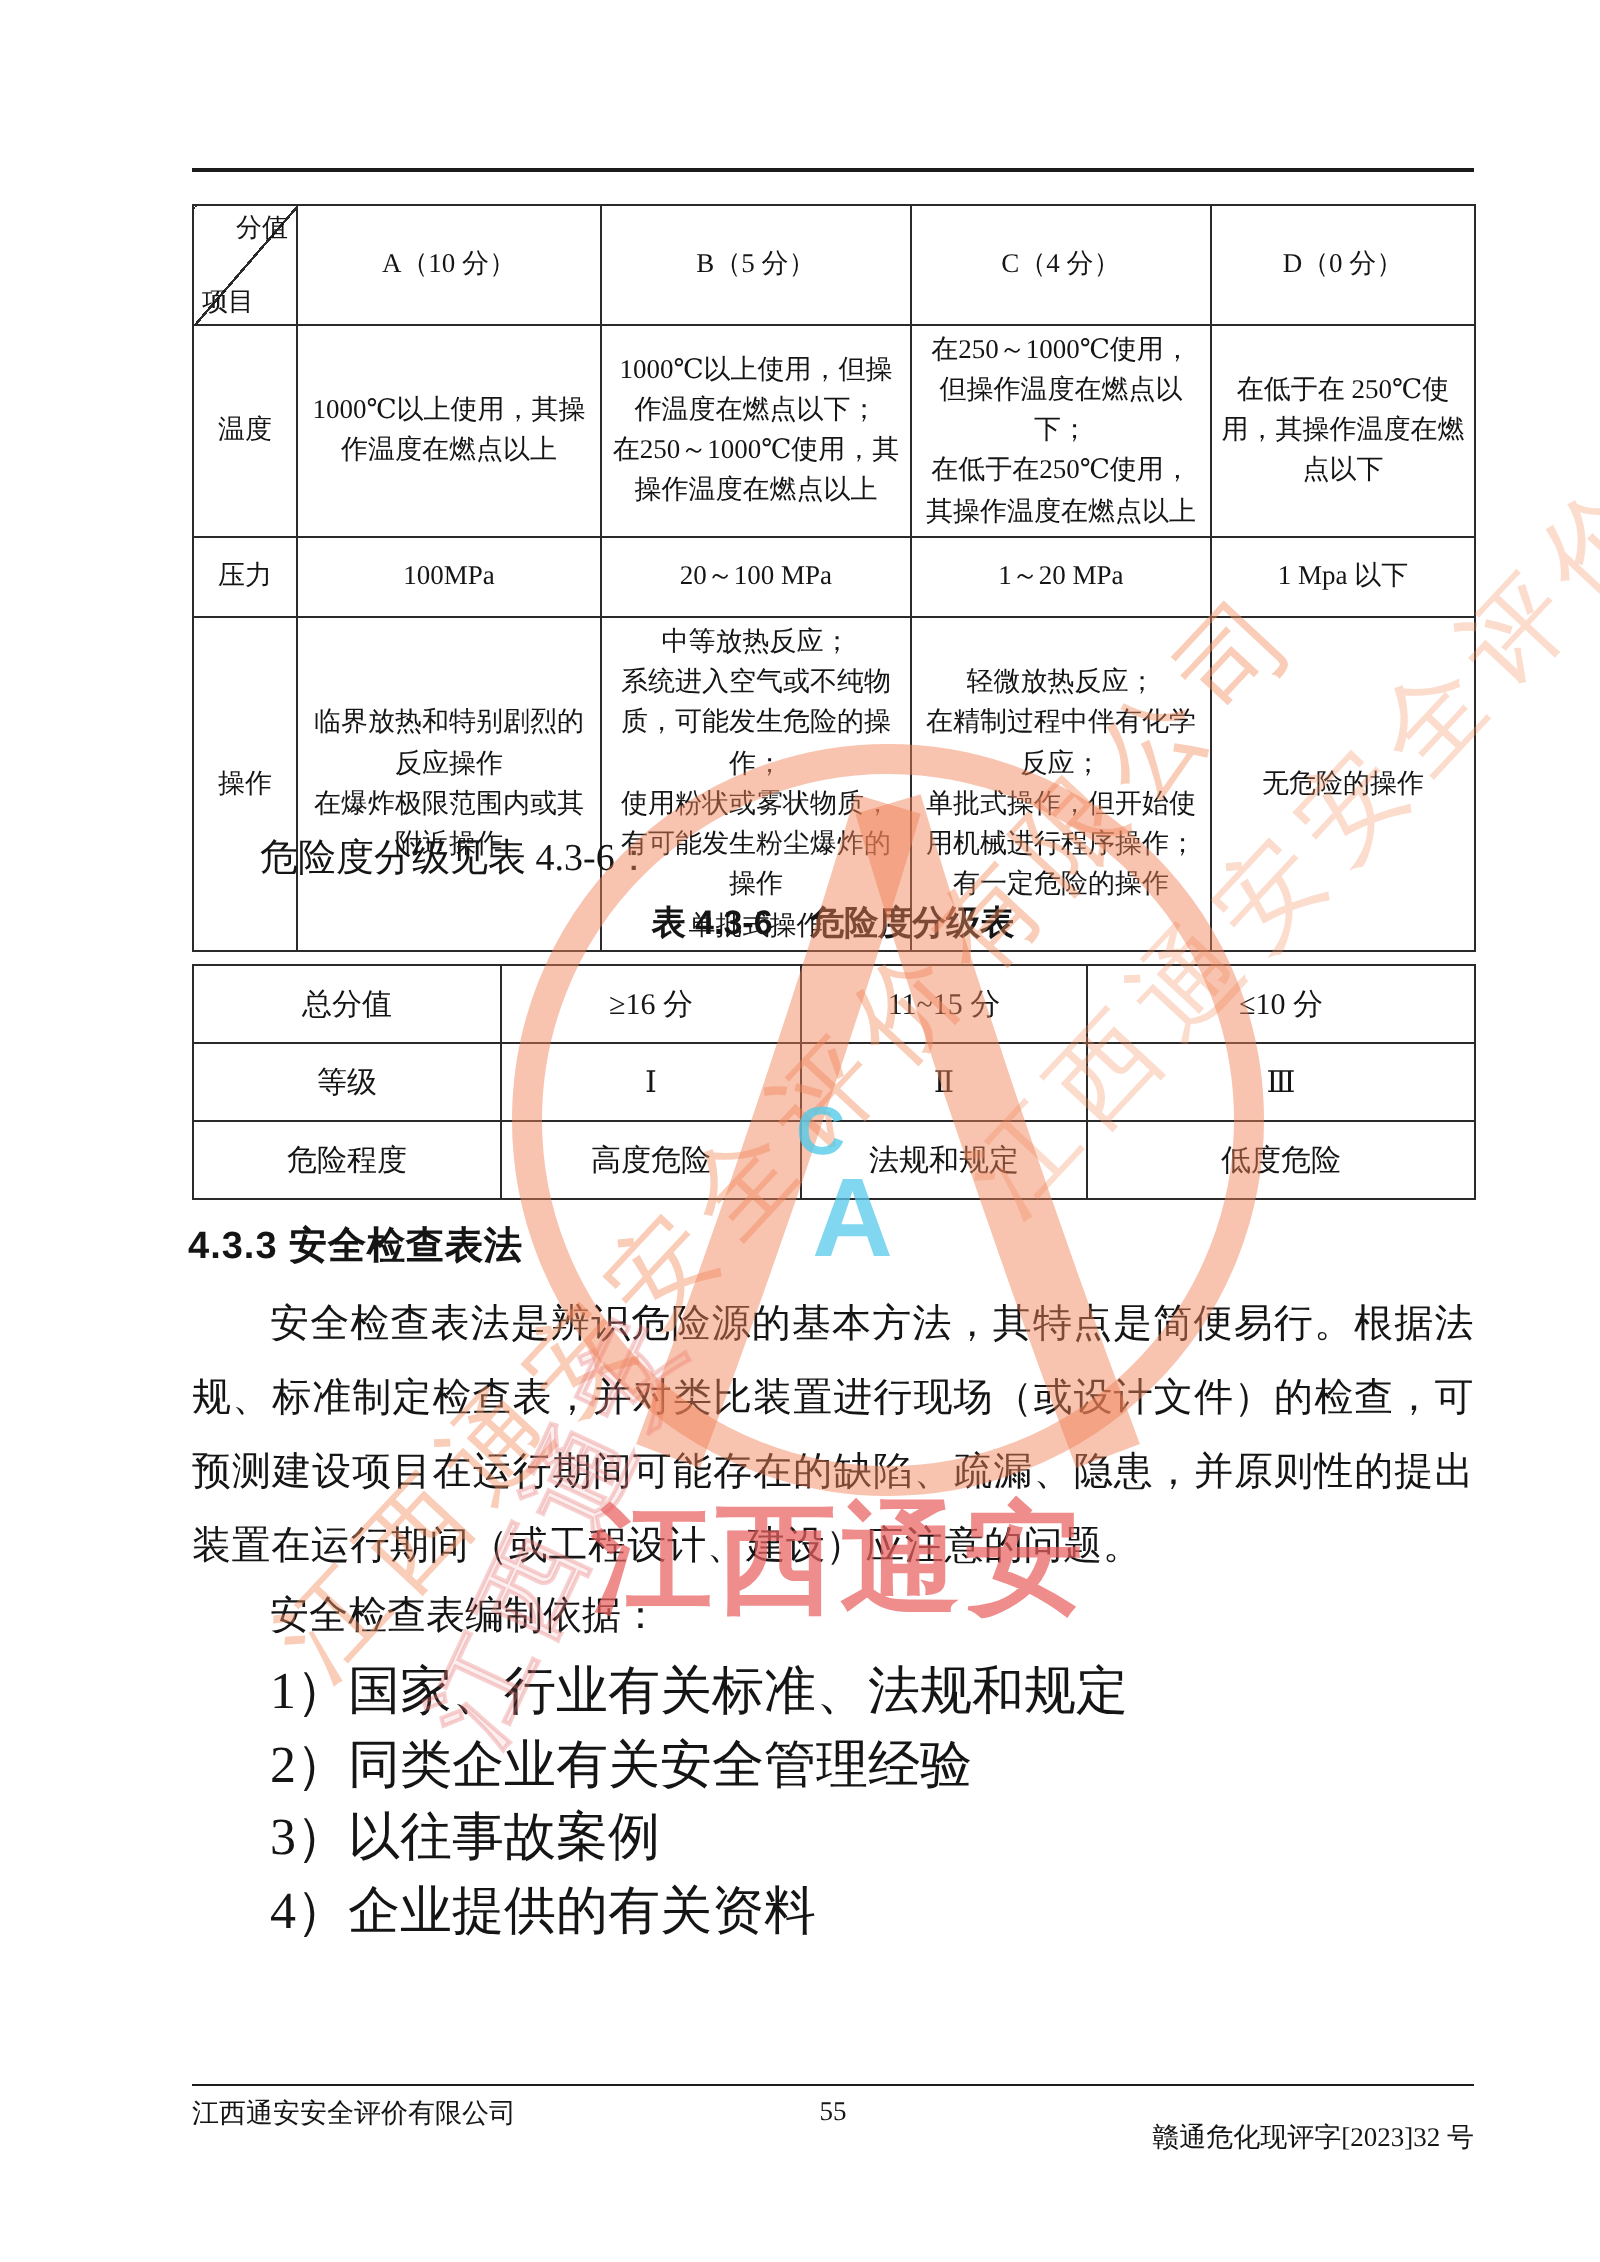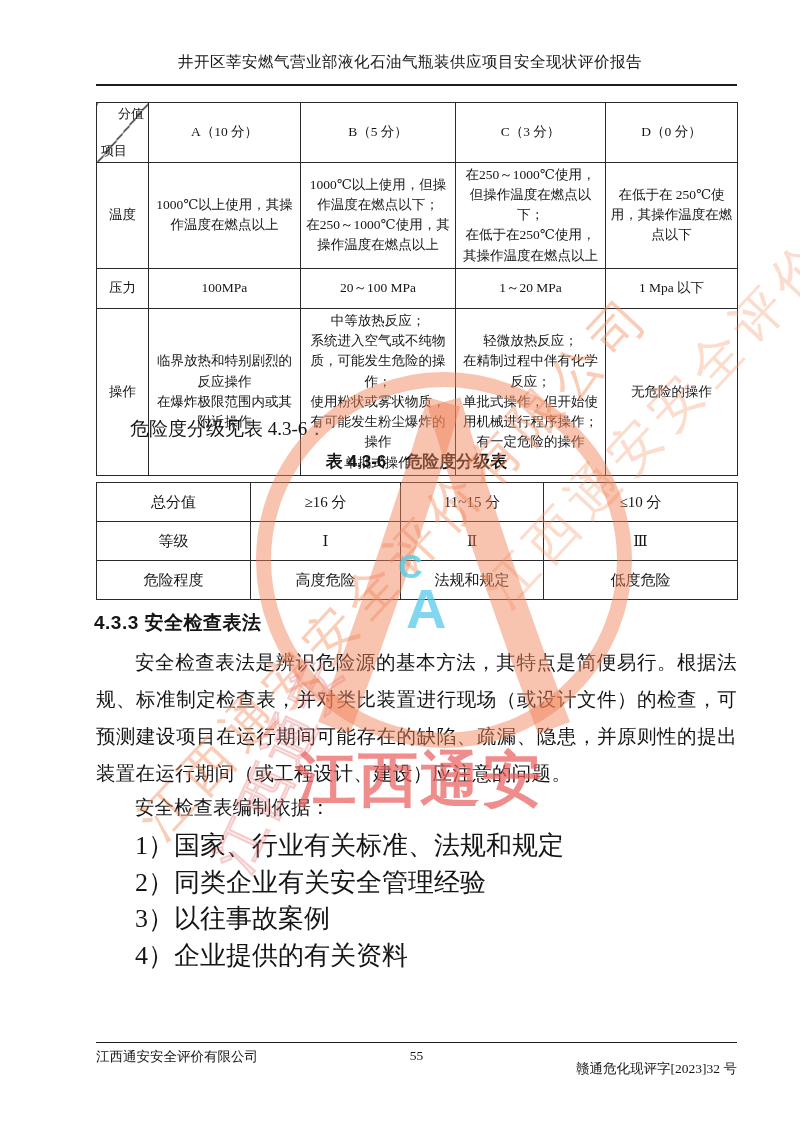--- a/index.html
+++ b/index.html
@@ -124,40 +124,39 @@
     position:absolute; left:296px; top:740px;
     font-size:60px; letter-spacing:2px; font-weight:bold; white-space:nowrap;
     color:rgba(233,95,95,0.72);
   }
 </style>
 </head>
 <body>
 
 <div class="page">
 
-  <div class="doc-title">井开区莘安燃气营业部液化石油气瓶装供应项目安全现状评价报告</div>
   <div class="header-rule"></div>
 
   <table class="score-table">
     <colgroup>
       <col style="width:52px">
         <col style="width:152px">
         <col style="width:155px">
       <col style="width:150px">
         <col style="width:132px">
     </colgroup>
     <tbody>
         <tr style="height:40px">
       <td class="corner-cell">
         <span class="corner-top">分值</span>
         <span class="corner-bottom">项目</span>
       </td>
       <td>A（10 分）</td>
       <td>B（5 分）</td>
-      <td>C（3 分）</td>
+      <td>C（4 分）</td>
       <td>D（0 分）</td>
     </tr>
     <tr style="height:82px">
       <td>温度</td>
       <td>1000℃以上使用，其操作温度在燃点以上</td>
       <td>1000℃以上使用，但操作温度在燃点以下；
 在250～1000℃使用，其操作温度在燃点以上</td>
       <td>在250～1000℃使用，但操作温度在燃点以下；
 在低于在250℃使用，其操作温度在燃点以上</td>
       <td>在低于在 250℃使用，其操作温度在燃点以下</td>

